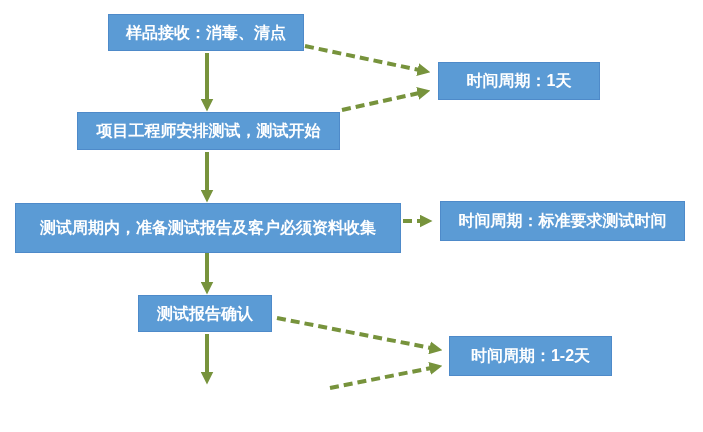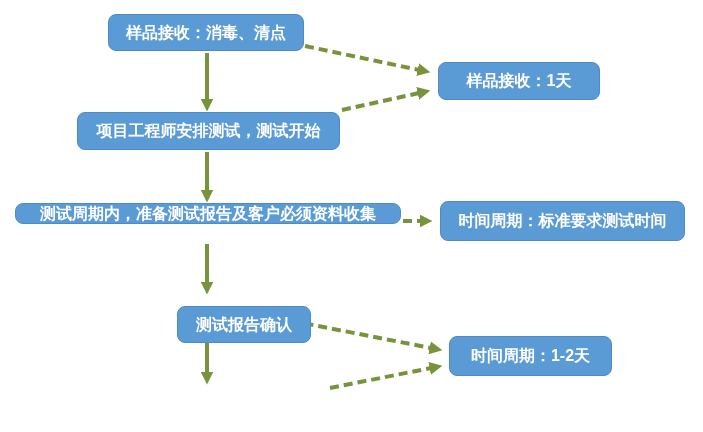--- a/index.html
+++ b/index.html
@@ -35,33 +35,33 @@
   .arrow.dashed {
     stroke-dasharray: 9 5;
   }
   .box {
     position: absolute;
     display: flex;
     align-items: center;
     justify-content: center;
     background: var(--box-fill, #5B9BD5);
     border: 1px solid var(--box-border, #4E8AC9);
-    border-radius: 8px;
+    border-radius: 0;
     color: var(--box-text, #fff);
     font-size: 16px;
     font-weight: bold;
     line-height: 1;
     white-space: nowrap;
     text-align: center;
   }
   
   .s1 { left: 108px; top: 14px;  width: 196px; height: 37px; }
   .s2 { left: 77px;  top: 112px; width: 263px; height: 38px; text-align: right; }
-  .s3 { left: 15px;  top: 203px; width: 386px; height: 21px; }
-  .s4 { left: 138px; top: 306px; width: 134px; height: 37px; margin-left: 39px; }
+  .s3 { left: 15px;  top: 203px; width: 386px; height: 50px; }
+  .s4 { left: 138px; top: 295px; width: 134px; height: 37px; }
   .s5 { left: 120px; top: 385px; width: 207px; height: 37px; }
   
   .t1 { left: 438px; top: 62px;  width: 162px; height: 38px; }
   .t2 { left: 440px; top: 201px; width: 245px; height: 40px; }
   .t3 { left: 449px; top: 336px; width: 163px; height: 40px; }
 </style>
 </head>
 <body>
 
 <div class="canvas">
@@ -83,17 +83,17 @@
     <path class="arrow dashed" d="M403,221 L426,221" marker-end="url(#ah)"></path>
     <path class="arrow dashed" d="M277,318 L436,349" marker-end="url(#ah)"></path>
     <path class="arrow dashed" d="M330,388 L436,367" marker-end="url(#ah)"></path>
   </svg>
 
   <div class="box step s1">样品接收：消毒、清点</div>
   <div class="box step s2">项目工程师安排测试，测试开始</div>
   <div class="box step s3">测试周期内，准备测试报告及客户必须资料收集</div>
   <div class="box step s4">测试报告确认</div>
 
-  <div class="box time t1">样品接收：1天</div>
+  <div class="box time t1">时间周期：1天</div>
   <div class="box time t2">时间周期：标准要求测试时间</div>
   <div class="box time t3">时间周期：1-2天</div>
 
 </div>
 
 </body></html>

